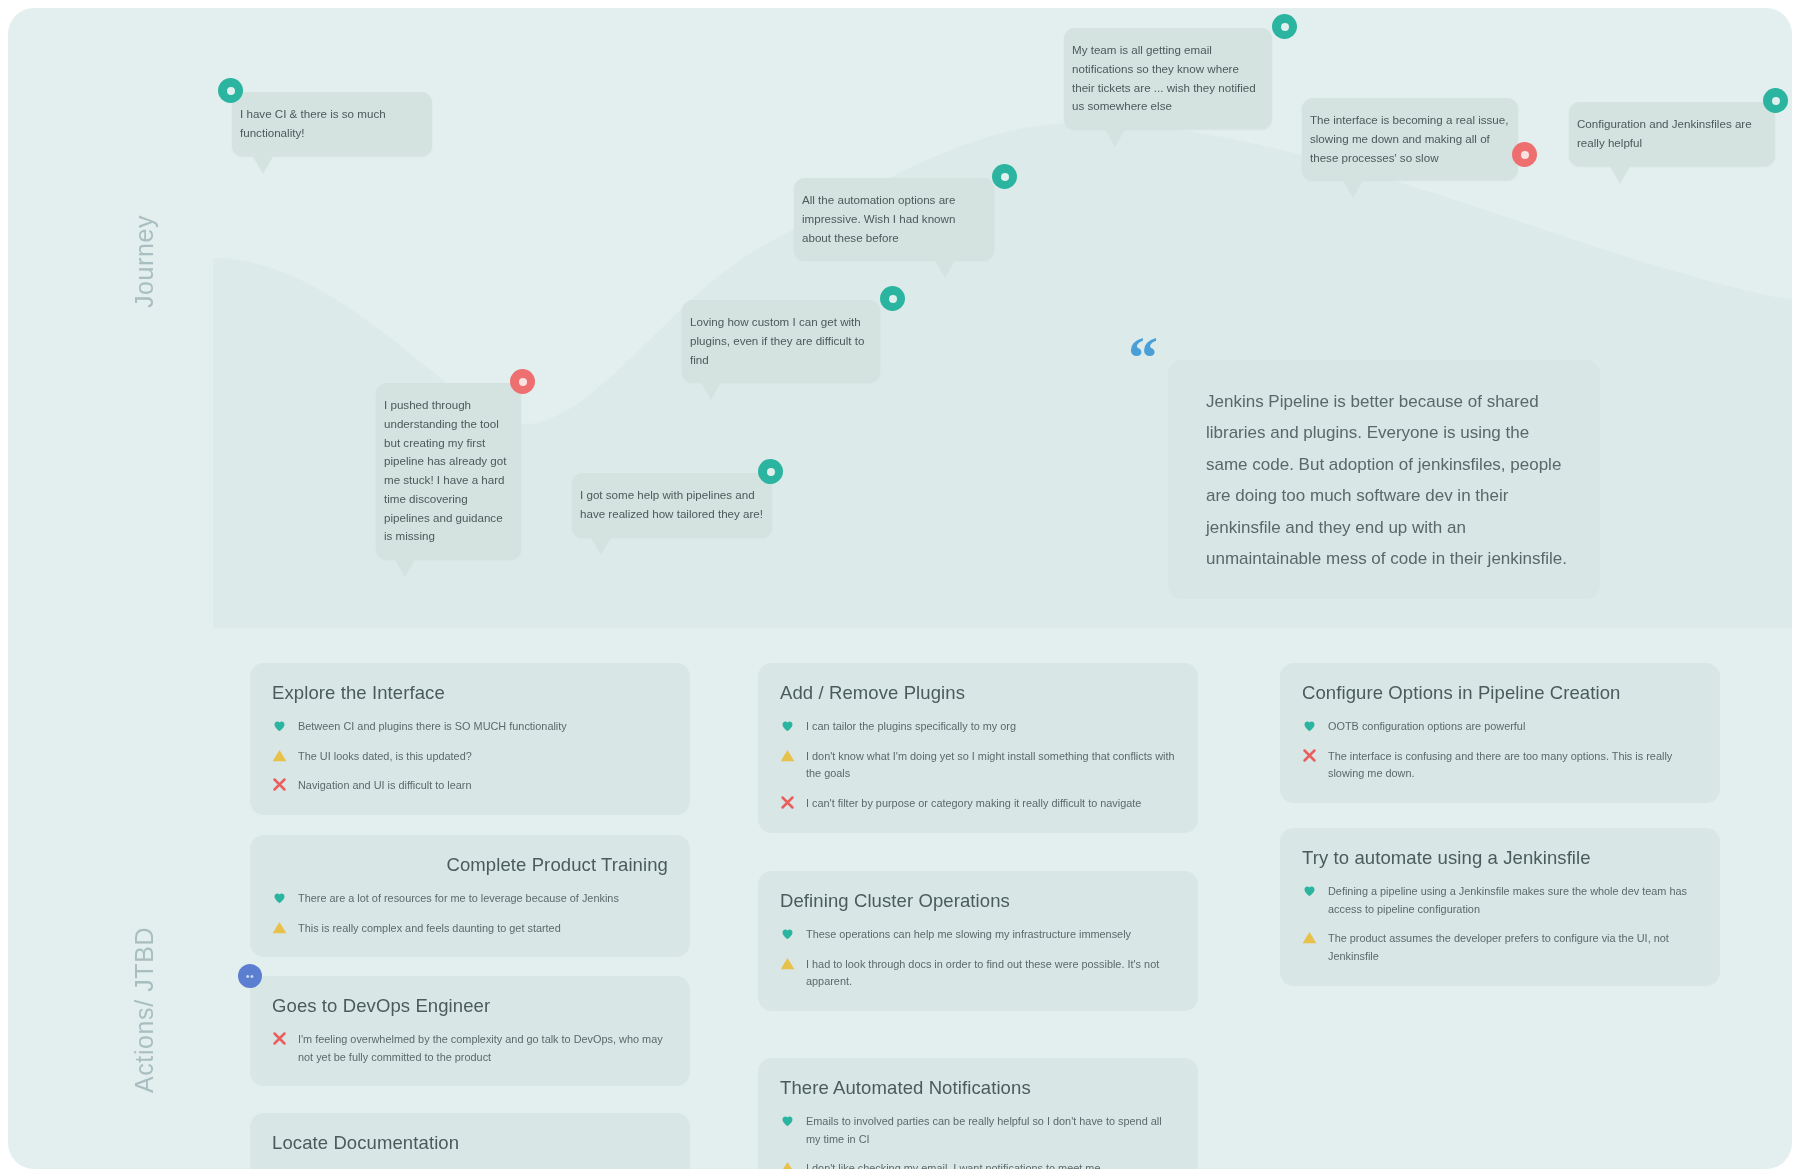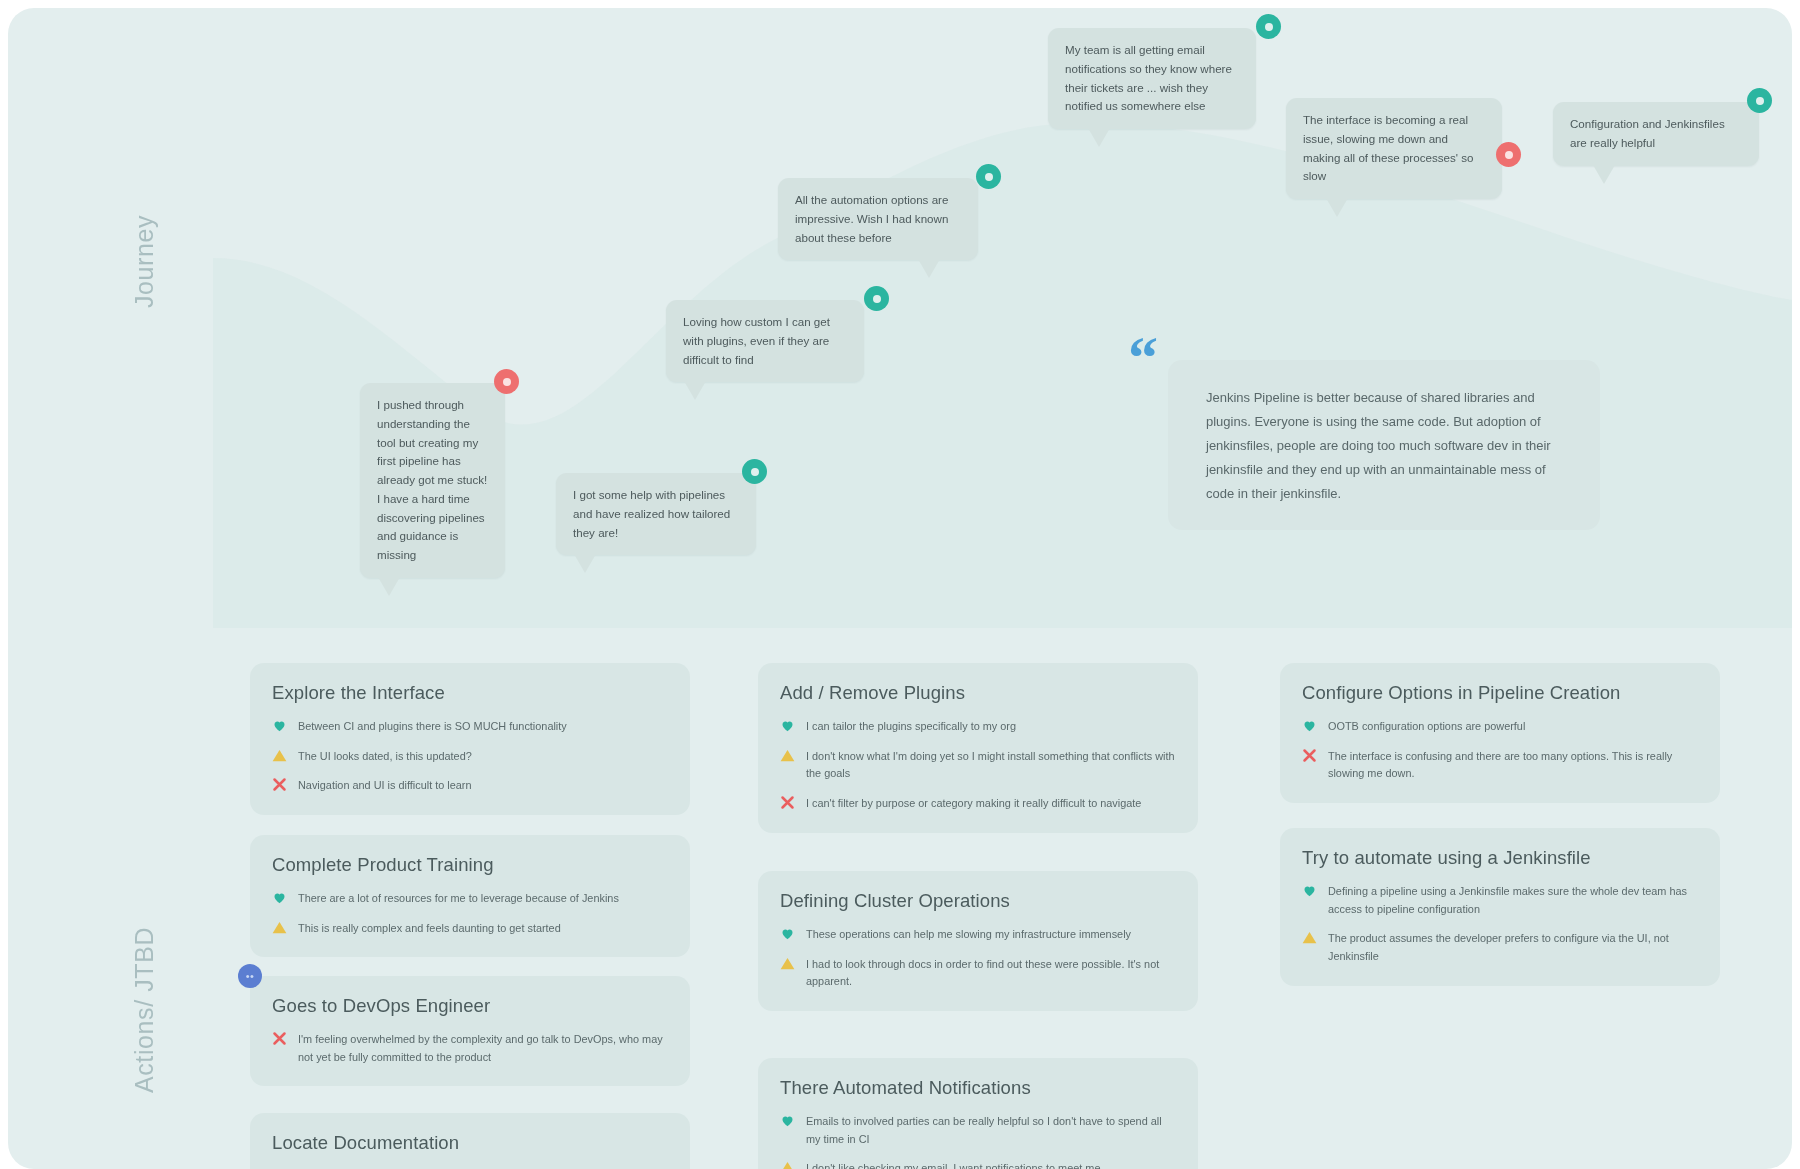--- a/index.html
+++ b/index.html
@@ -38,25 +38,26 @@
     left: 0; top: 0;
     width: 1784px; height: 620px;
     pointer-events: none;
   }
 
   
   .bubble {
     position: absolute;
     background: #d4e2e0;
     border-radius: 11px;
-    padding: 13px 17px;
+    padding: 13px 8px;
     color: #4d5a5c;
     font-size: 11.6px;
     line-height: 1.62;
     box-shadow: 0 1px 2px rgba(60,90,90,.07);
+    margin-left: 16px;
   }
   .bubble .tail {
     position: absolute;
     width: 0; height: 0;
     border-left: 11px solid transparent;
     border-right: 11px solid transparent;
     border-top: 19px solid #d4e2e0;
     bottom: -18px;
   }
   .badge {
@@ -88,21 +89,21 @@
     position: absolute;
     left: -40px; top: -32px;
     color: #4a9fd8;
     font-size: 60px;
     font-weight: 700;
     font-family: "Liberation Serif", serif;
     line-height: 1;
   }
   #quote-text {
     color: #59686a;
-    font-size: 13px;
+    font-size: 17px;
     line-height: 1.85;
   }
 
   
   .card {
     position: absolute;
     background: #d8e6e5;
     border-radius: 14px;
     padding: 19px 22px 20px 22px;
   }
@@ -155,20 +156,25 @@
 
   <div class="lane-label" id="lane-journey">Journey</div>
   <div class="lane-label" id="lane-actions">Actions/ JTBD</div>
 
   <svg id="journey-curve" viewBox="0 0 1784 620" preserveAspectRatio="none">
     <path d="M 205 250 C 300 250 380 330 470 400 C 560 470 640 300 760 235
              C 880 170 960 120 1060 115 C 1200 108 1400 175 1560 230
              C 1660 263 1740 285 1784 292 L 1784 620 L 205 620 Z" fill="#dbeae9" opacity="0.85"></path>
   </svg>
 
+  <div class="bubble" style="left:208px; top:84px; width:200px;">
+    <div class="badge pos" style="left:-14px; top:-14px;"></div>
+    <div>I have CI &amp; there is so much functionality!</div>
+    <div class="tail" style="left:20px;"></div>
+  </div>
 
 
   <div class="bubble" style="left:352px; top:375px; width:145px;">
     <div class="badge neg" style="left:134px; top:-14px;"></div>
     <div>I pushed through understanding the tool but creating my first pipeline has already got me stuck! I have a hard time discovering pipelines and guidance is missing</div>
     <div class="tail" style="left:18px;"></div>
   </div>
 
   <div class="bubble" style="left:548px; top:465px; width:200px;">
     <div class="badge pos" style="left:186px; top:-14px;"></div>
@@ -226,21 +232,21 @@
       <span class="item-text">The UI looks dated, is this updated?</span>
     </div>
     <div class="item">
       <span class="item-icon"><svg viewBox="0 0 24 24" width="15" height="15">
             <path stroke="#ea5e5e" stroke-width="4" stroke-linecap="round" d="M4 4 20 20M20 4 4 20"></path>
           </svg></span>
       <span class="item-text">Navigation and UI is difficult to learn</span>
     </div>
   </div>
 
-  <div class="card col1" style="top:827px;">
+  <div class="card col1" style="top:827px;text-align:right;">
     <div class="card-title">Complete Product Training</div>
     <div class="item">
       <span class="item-icon"><svg viewBox="0 0 24 24" width="15" height="15">
             <path fill="#2bb5a0" d="M12 21s-8-5.2-8-10.6A4.6 4.6 0 0 1 12 7a4.6 4.6 0 0 1 8 3.4C20 15.8 12 21 12 21z"></path>
           </svg></span>
       <span class="item-text">There are a lot of resources for me to leverage because of Jenkins</span>
     </div>
     <div class="item">
       <span class="item-icon"><svg viewBox="0 0 24 24" width="15" height="15">
             <path fill="#e8c14a" d="M12 3 23 21H1z"></path>

